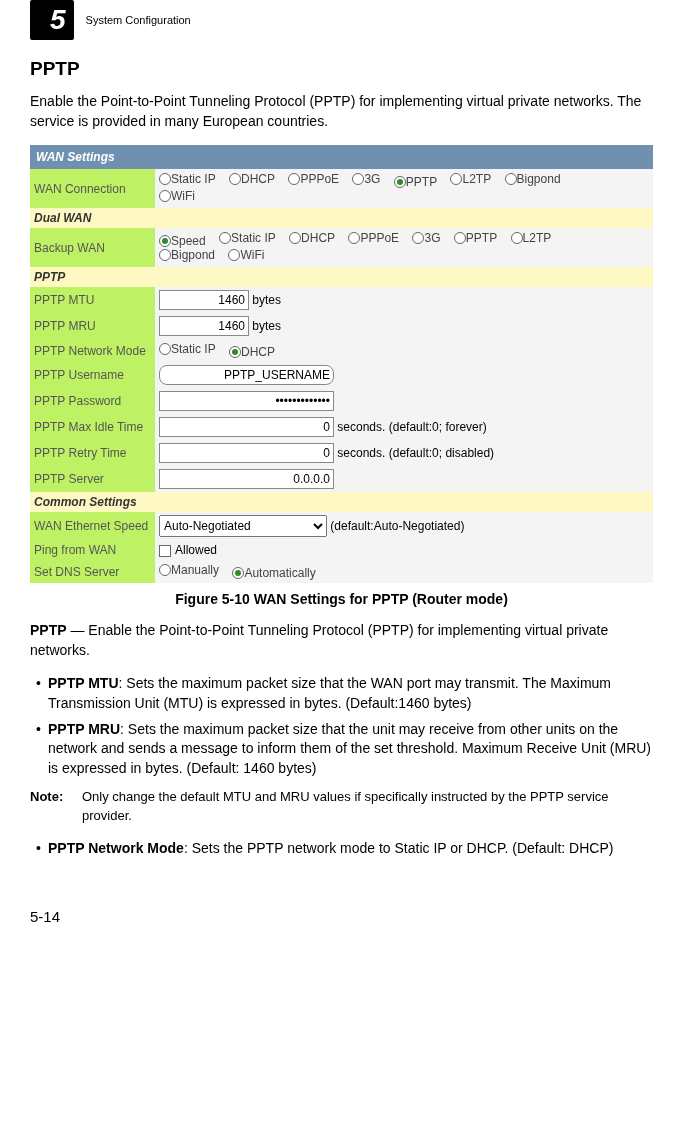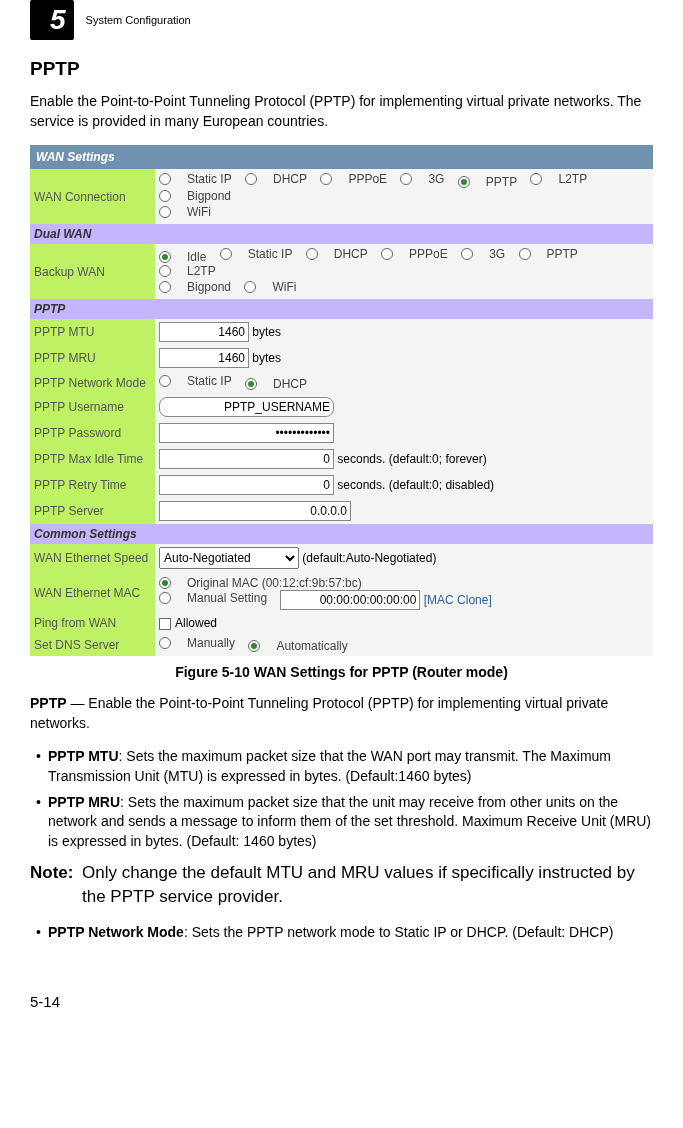--- a/index.html
+++ b/index.html
@@ -19,39 +19,39 @@
     padding: 4px 8px 4px 14px; font-size: 28px; border-radius: 2px;
     min-width: 34px; text-align: right; margin-right: 12px;
     border-left: 6px solid #000;
   }
   .chapter-title { font-size: 11px; }
   .section-title { font-size: 19px; font-weight: bold; margin: 14px 0 12px 0; }
   .para { line-height: 1.4; margin-bottom: 14px; }
   .config-table { width: 623px; border-collapse: collapse; font-family: Verdana, Arial, sans-serif; font-size: 12px; }
   .config-table td { padding: 3px 4px; vertical-align: middle; }
   .hdr-row td { background: #7090b0; color: #fff; font-weight: bold; font-style: italic; padding: 5px 6px; }
-  .sub-row td { background: #c4b5fd; color: #333; font-weight: bold; font-style: italic; }
+  .sub-row td { background: #fef9c3; color: #333; font-weight: bold; font-style: italic; }
   .label-cell { background: #bef264; color: #555; width: 125px; padding-left: 6px; }
   .value-cell { background: #f4f4f4; }
   input[type=text], input[type=password] {
     font-family: Verdana, Arial, sans-serif; font-size: 12px;
     border: 1px solid #888; padding: 1px 3px; height: 20px; text-align: right;
   }
   select { font-family: Verdana, Arial, sans-serif; font-size: 12px; height: 22px; }
-  .radio-line { display: inline-flex; align-items: center; gap: 16px; margin-right: 10px; color: #444; }
+  .radio-line { display: inline-flex; align-items: center; gap: 0; margin-right: 10px; color: #444; }
   .radio { width: 12px; height: 12px; border: 1px solid #666; border-radius: 50%; display: inline-flex; align-items: center; justify-content: center; background: #fff; }
   .radio.checked::after { content: ""; width: 6px; height: 6px; border-radius: 50%; background: #2a8c2a; display: block; }
   .checkbox { width: 12px; height: 12px; border: 1px solid #666; display: inline-block; background: #fff; margin-right: 4px; vertical-align: middle; }
   .link-ish { color: #3060a0; }
   .figure-caption { text-align: center; font-weight: bold; margin: 8px 0 14px 0; }
   .desc-b { font-weight: bold; }
   .bullet { display: flex; margin: 6px 0 6px 6px; line-height: 1.4; }
   .bullet .dot { width: 12px; flex: 0 0 12px; }
   .bullet .btext { flex: 1; }
-  .note { display: flex; margin: 10px 0 14px 0; line-height: 1.4; font-size: 17px; }
+  .note { display: flex; margin: 10px 0 14px 0; line-height: 1.4; font-size: 13px; }
   .note .nlabel { font-weight: bold; width: 52px; flex: 0 0 52px; }
   .note .ntext { flex: 1; }
   .page-num { margin-top: 50px; font-size: 15px; }
 </style>
 </head>
 <body>
 
 <div class="page">
   <div class="header-row">
     <div class="chapter-box">5</div>
@@ -108,21 +108,21 @@
 
     <tr class="sub-row">
           <td colspan="2">Dual WAN</td>
         </tr>
 
     <tr>
       <td class="label-cell">Backup WAN</td>
       <td class="value-cell">
         <span class="radio-line">
               <span class="radio checked"></span>
-              <span>Idle</span>
+              <span>Speed</span>
             </span>
         <span class="radio-line">
               <span class="radio"></span>
               <span>Static IP</span>
             </span>
         <span class="radio-line">
               <span class="radio"></span>
               <span>DHCP</span>
             </span>
         <span class="radio-line">
@@ -201,47 +201,32 @@
     </tr>
     <tr>
       <td class="label-cell">PPTP Retry Time</td>
       <td class="value-cell">
         <input type="text" style="width: 175px;" value="0">
         <span>seconds. (default:0; disabled)</span>
       </td>
     </tr>
     <tr>
       <td class="label-cell">PPTP Server</td>
-      <td class="value-cell"><input type="text" style="width: 192px;" value="0.0.0.0"></td>
+      <td class="value-cell"><input type="text" style="width: 175px;" value="0.0.0.0"></td>
     </tr>
 
     <tr class="sub-row">
           <td colspan="2">Common Settings</td>
         </tr>
 
     <tr>
       <td class="label-cell">WAN Ethernet Speed</td>
       <td class="value-cell">
-        <select style="width:140px"><option>Auto-Negotiated</option></select>
+        <select style="width:168px"><option>Auto-Negotiated</option></select>
         <span>(default:Auto-Negotiated)</span>
-      </td>
-    </tr>
-    <tr>
-      <td class="label-cell">WAN Ethernet MAC</td>
-      <td class="value-cell">
-        <span class="radio-line">
-              <span class="radio checked"></span>
-              <span>Original MAC (00:12:cf:9b:57:bc)</span>
-            </span><br>
-        <span class="radio-line">
-              <span class="radio"></span>
-              <span>Manual Setting</span>
-            </span>
-        <input type="text" style="width: 140px;" value="00:00:00:00:00:00">
-        <span class="link-ish">[MAC Clone]</span>
       </td>
     </tr>
     <tr>
       <td class="label-cell">Ping from WAN</td>
       <td class="value-cell">
         <span><span class="checkbox"></span><span>Allowed</span></span>
       </td>
     </tr>
     <tr>
       <td class="label-cell">Set DNS Server</td>

